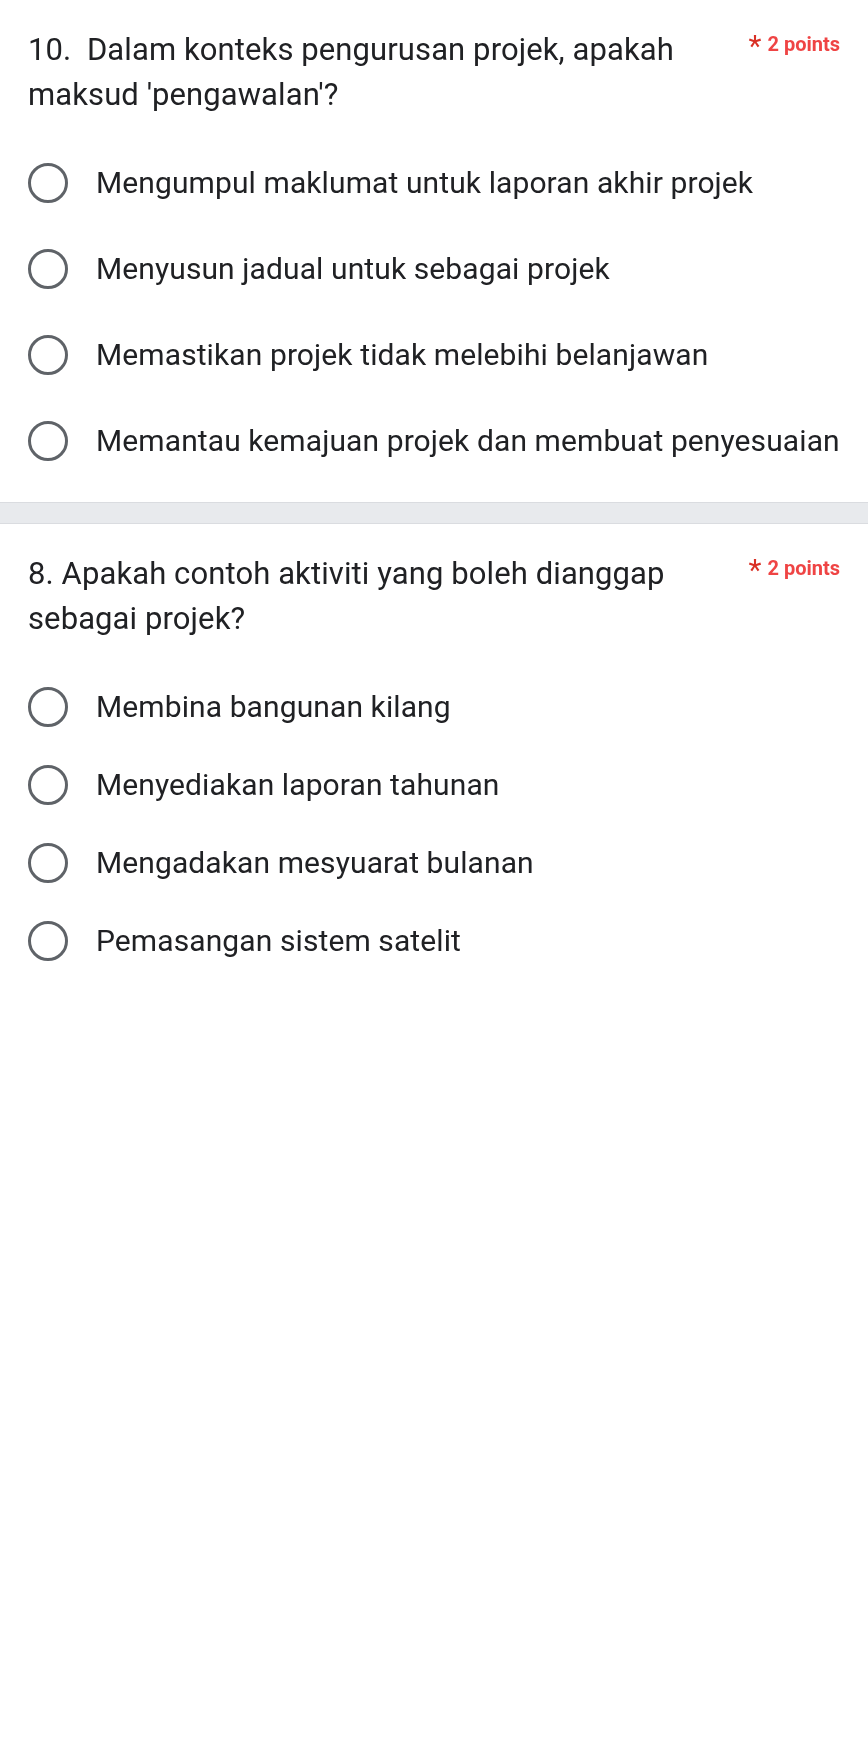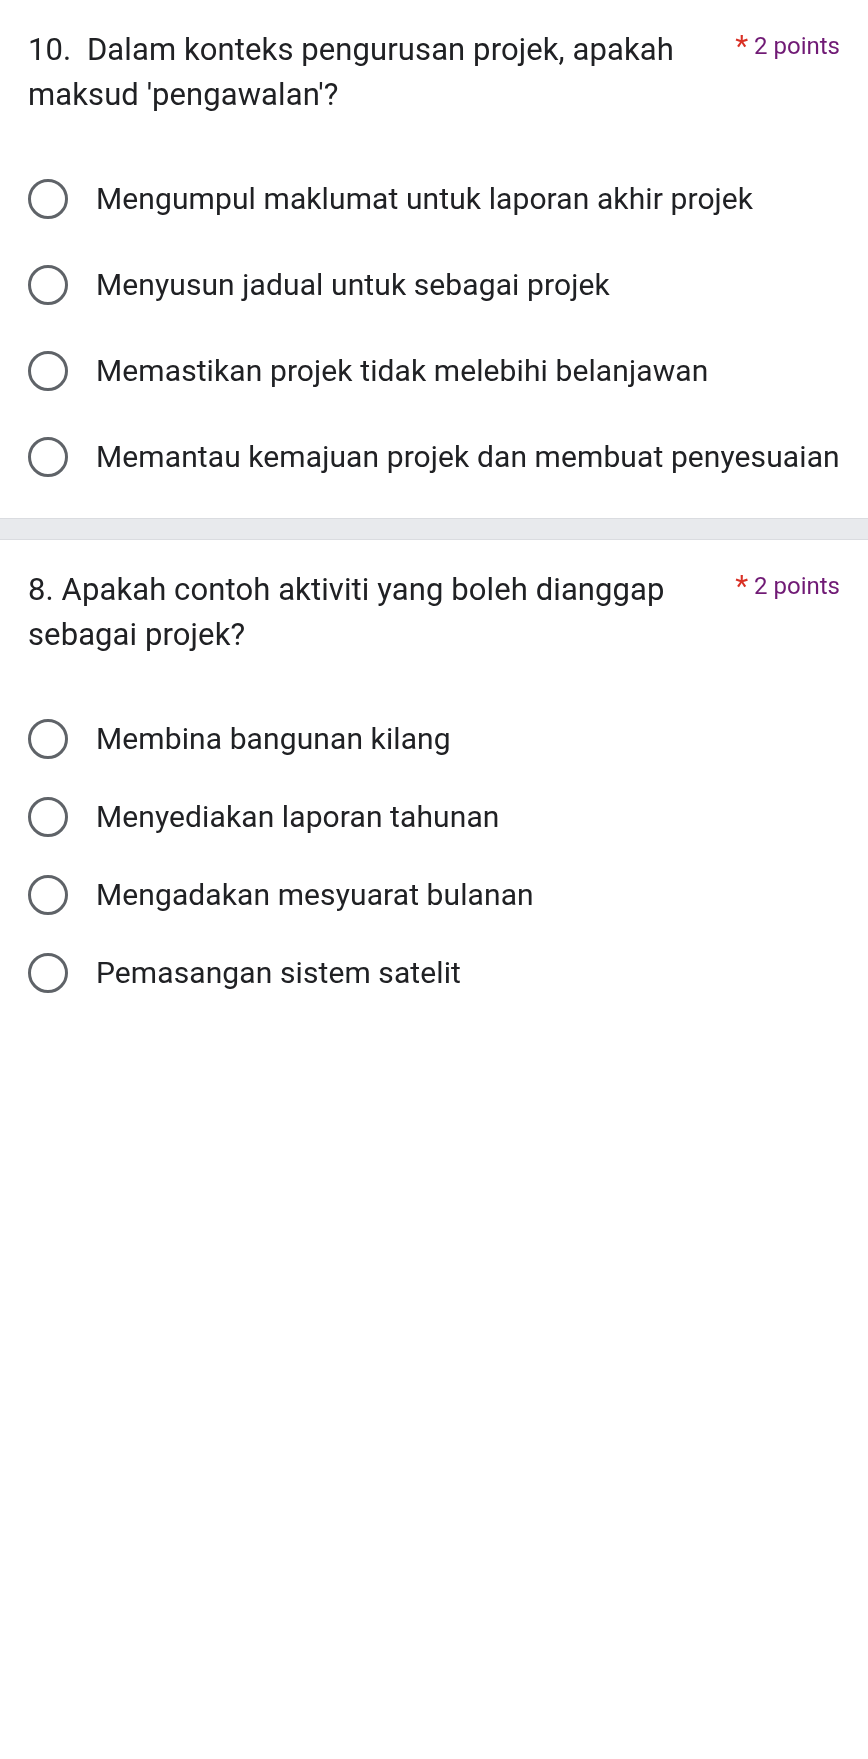--- a/index.html
+++ b/index.html
@@ -13,41 +13,42 @@
       width: 868px;
     }
     .question-card {
       background: #fff;
       padding: 28px 28px 40px 28px;
     }
     .question-header {
       display: flex;
       align-items: flex-start;
       justify-content: space-between;
-      margin-bottom: 60px;
+      margin-bottom: 44px;
     }
     .question-text {
       font-size: 31px;
       color: #202124;
       line-height: 1.45;
       flex: 1;
       padding-right: 12px;
       letter-spacing: 0.1px;
     }
     .required-asterisk {
       color: #d93025;
       font-size: 30px;
       margin-right: 6px;
       vertical-align: top;
     }
     .points-label {
-      font-size: 24px;
-      color: #701a75;
+      font-size: 20px;
+      color: #ef4444;
       white-space: nowrap;
       padding-top: 4px;
+      font-weight: bold;
     }
     .header-right {
       display: flex;
       align-items: flex-start;
       white-space: nowrap;
     }
     .options-list {
       display: flex;
       flex-direction: column;
       gap: 44px;

